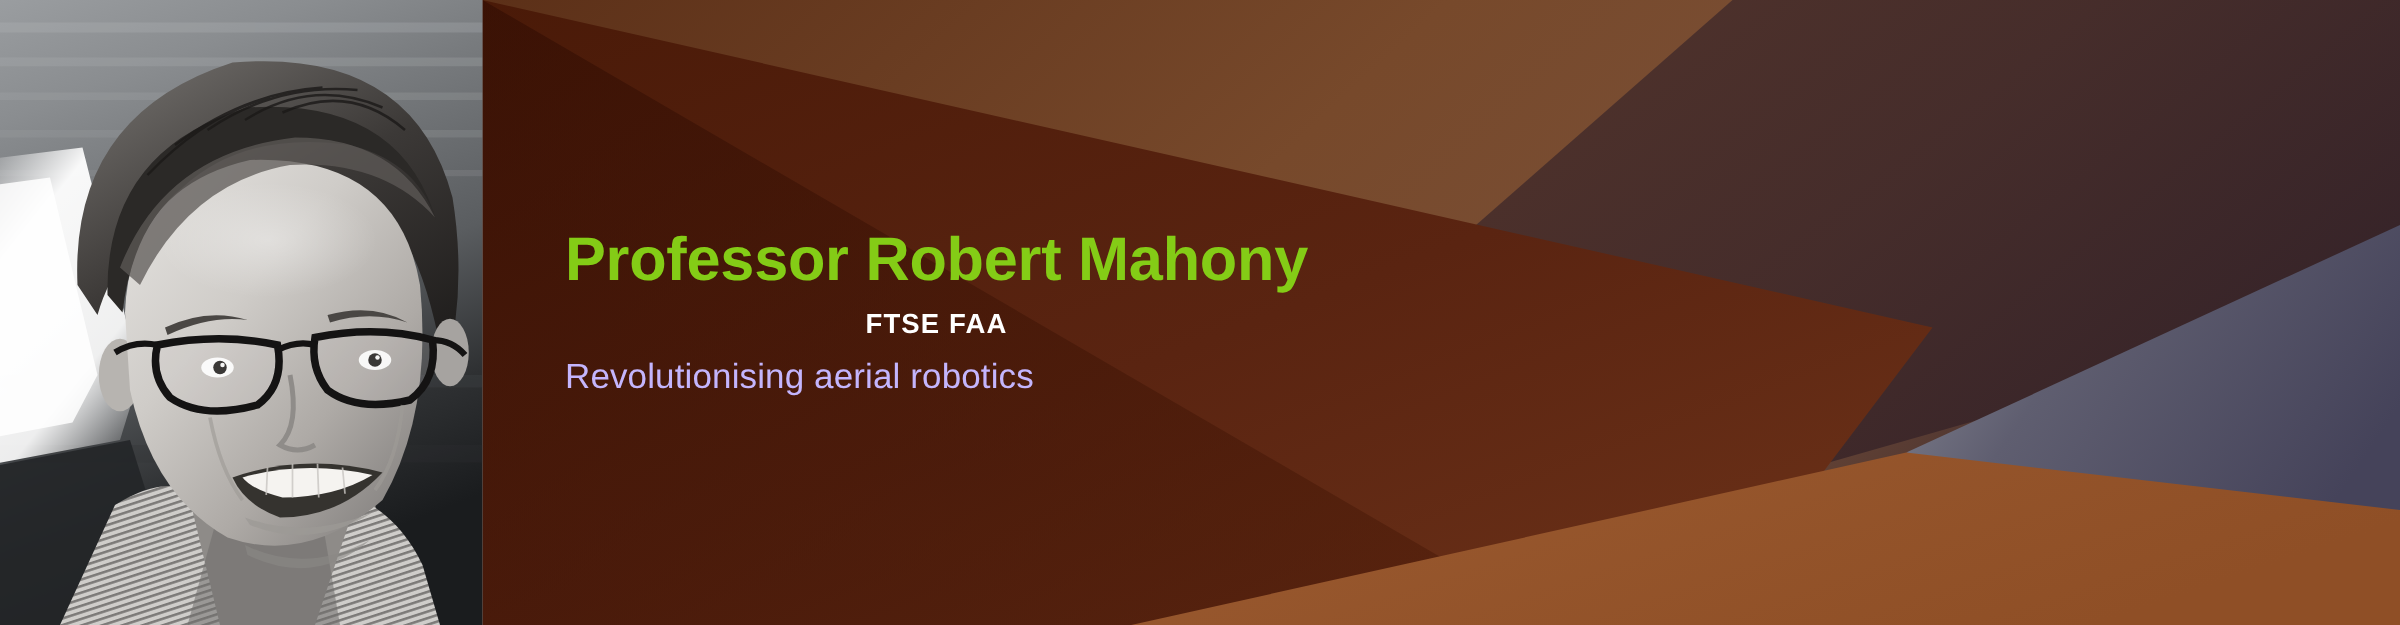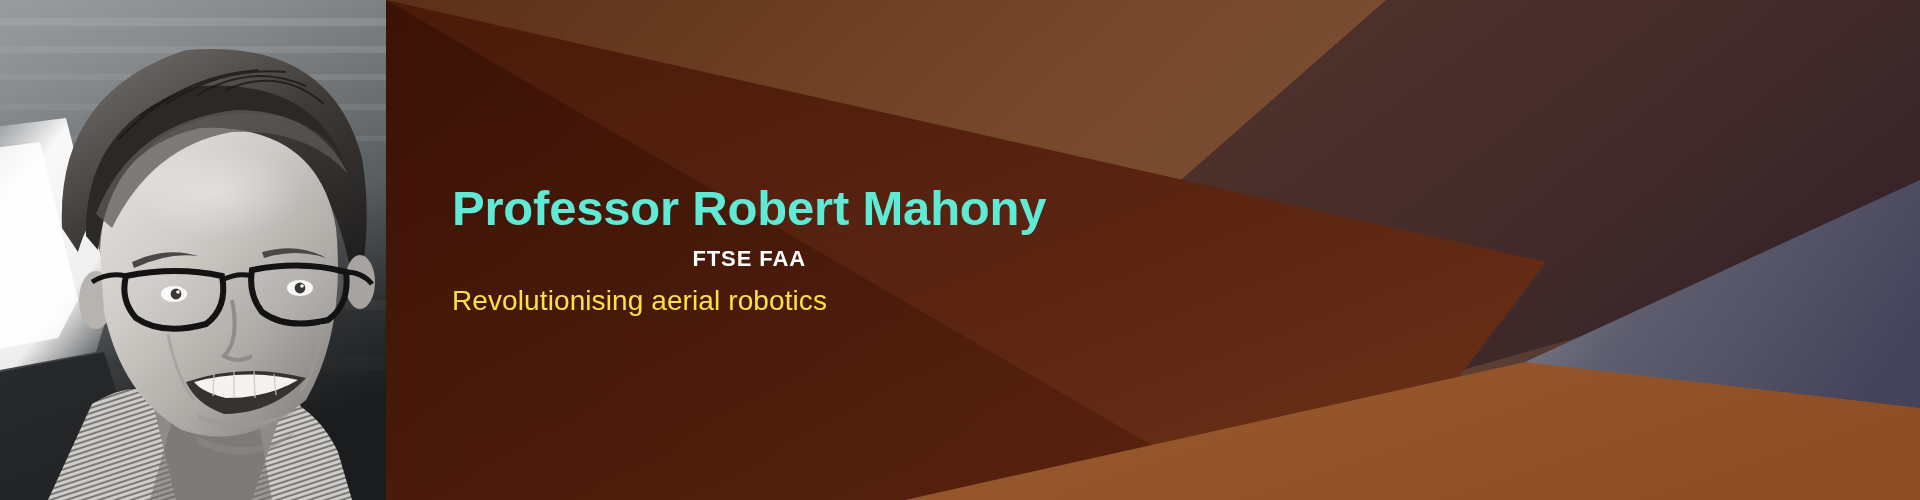--- a/index.html
+++ b/index.html
@@ -57,40 +57,40 @@
     left: 452px;
     top: 0;
     height: 500px;
     z-index: 10;
     display: flex;
     flex-direction: column;
     justify-content: center;
     pointer-events: none;
   }
   .name {
-    color: #5eead4;
+    color: #84cc16;
     font-size: 49px;
     font-weight: bold;
     line-height: 1.04;
     letter-spacing: -0.2px;
     margin: 0 0 13px 0;
     white-space: nowrap;
   }
   .post-nominals {
     color: #ffffff;
     font-size: 22px;
     font-weight: bold;
     letter-spacing: 0.9px;
     line-height: 1.1;
     margin: 0 0 14px 0;
     white-space: nowrap;
     text-align: center;
   }
   .tagline {
-    color: #fde047;
+    color: #c4b5fd;
     font-size: 28px;
     font-weight: normal;
     letter-spacing: 0.1px;
     line-height: 1.15;
     margin: 0;
     white-space: nowrap;
   }
 </style>
 </head>
 <body>

